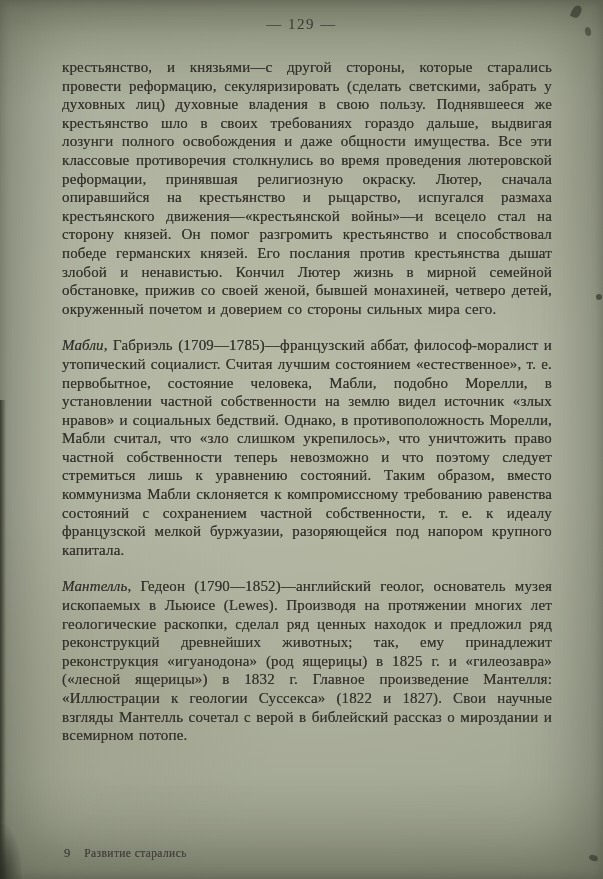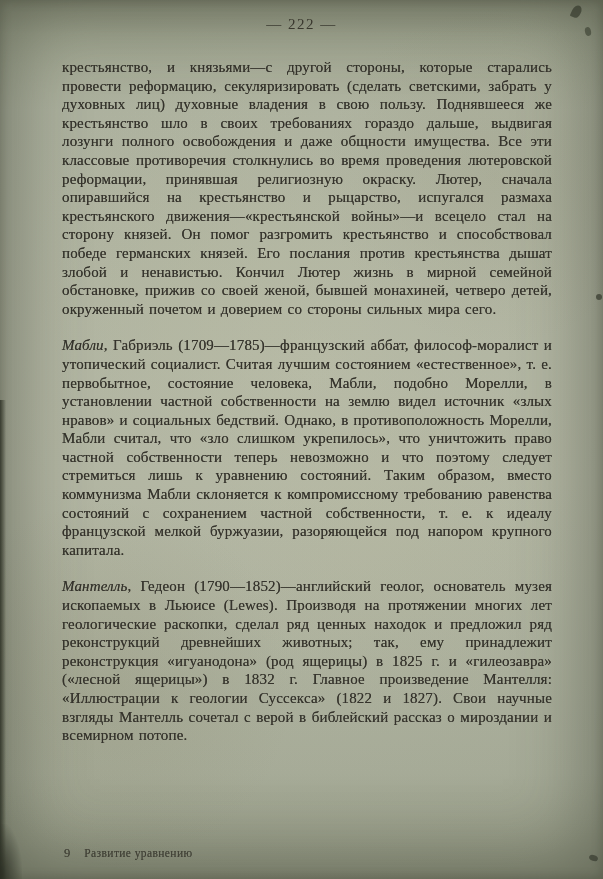--- a/index.html
+++ b/index.html
@@ -102,34 +102,34 @@
     pointer-events: none;
   }
 </style>
 </head>
 <body>
 
 <div class="page">
 
   <div class="texture"></div>
 
-  <div class="pageno">— 222 —</div>
+  <div class="pageno">— 129 —</div>
 
   <div class="textblock">
 
     <p class="para">крестьянство, и князьями—с другой стороны, которые старались провести реформацию, секуляризировать (сделать светскими, забрать у духовных лиц) духовные владения в свою пользу. Поднявшееся же крестьянство шло в своих требованиях гораздо дальше, выдвигая лозунги полного освобождения и даже общности имущества. Все эти классовые противоречия столкнулись во время проведения лютеровской реформации, принявшая религиозную окраску. Лютер, сначала опиравшийся на крестьянство и рыцарство, испугался размаха крестьянского движения—«крестьянской войны»—и всецело стал на сторону князей. Он помог разгромить крестьянство и способствовал победе германских князей. Его послания против крестьянства дышат злобой и ненавистью. Кончил Лютер жизнь в мирной семейной обстановке, прижив со своей женой, бывшей монахиней, четверо детей, окруженный почетом и доверием со стороны сильных мира сего.</p>
 
     <p class="para"><em class="term">Мабли</em><span>, Габриэль (1709—1785)—французский аббат, философ-моралист и утопический социалист. Считая лучшим состоянием «естественное», т. е. первобытное, состояние человека, Мабли, подобно Морелли, в установлении частной собственности на землю видел источник «злых нравов» и социальных бедствий. Однако, в противоположность Морелли, Мабли считал, что «зло слишком укрепилось», что уничтожить право частной собственности теперь невозможно и что поэтому следует стремиться лишь к уравнению состояний. Таким образом, вместо коммунизма Мабли склоняется к компромиссному требованию равенства состояний с сохранением частной собственности, т. е. к идеалу французской мелкой буржуазии, разоряющейся под напором крупного капитала.</span></p>
 
     <p class="para"><em class="term">Мантелль</em><span>, Гедеон (1790—1852)—английский геолог, основатель музея ископаемых в Льюисе (Lewes). Производя на протяжении многих лет геологические раскопки, сделал ряд ценных находок и предложил ряд реконструкций древнейших животных; так, ему принадлежит реконструкция «игуанодона» (род ящерицы) в 1825 г. и «гилеозавра» («лесной ящерицы») в 1832 г. Главное произведение Мантелля: «Иллюстрации к геологии Суссекса» (1822 и 1827). Свои научные взгляды Мантелль сочетал с верой в библейский рассказ о мироздании и всемирном потопе.</span></p>
 
   </div>
 
   <div class="footer">
-    <span class="sig">9</span><span class="running">Развитие уравнению</span>
+    <span class="sig">9</span><span class="running">Развитие старались</span>
   </div>
 
   <div class="mark mark-top-right-1"></div>
   <div class="mark mark-top-right-2"></div>
   <div class="mark mark-right-edge"></div>
   <div class="mark mark-bottom-right"></div>
   <div class="binding-strip"></div>
   <div class="corner-bottom-left"></div>
 
   <div class="vignette"></div>

